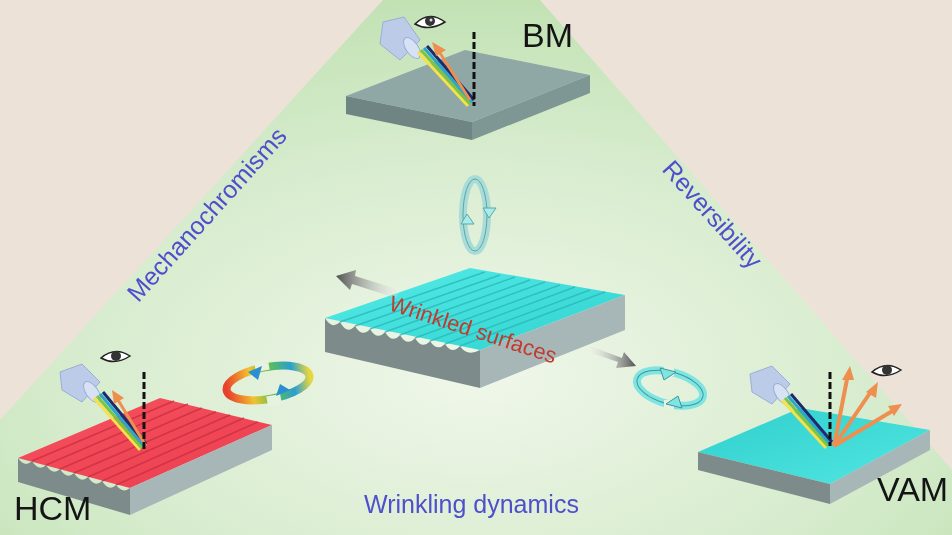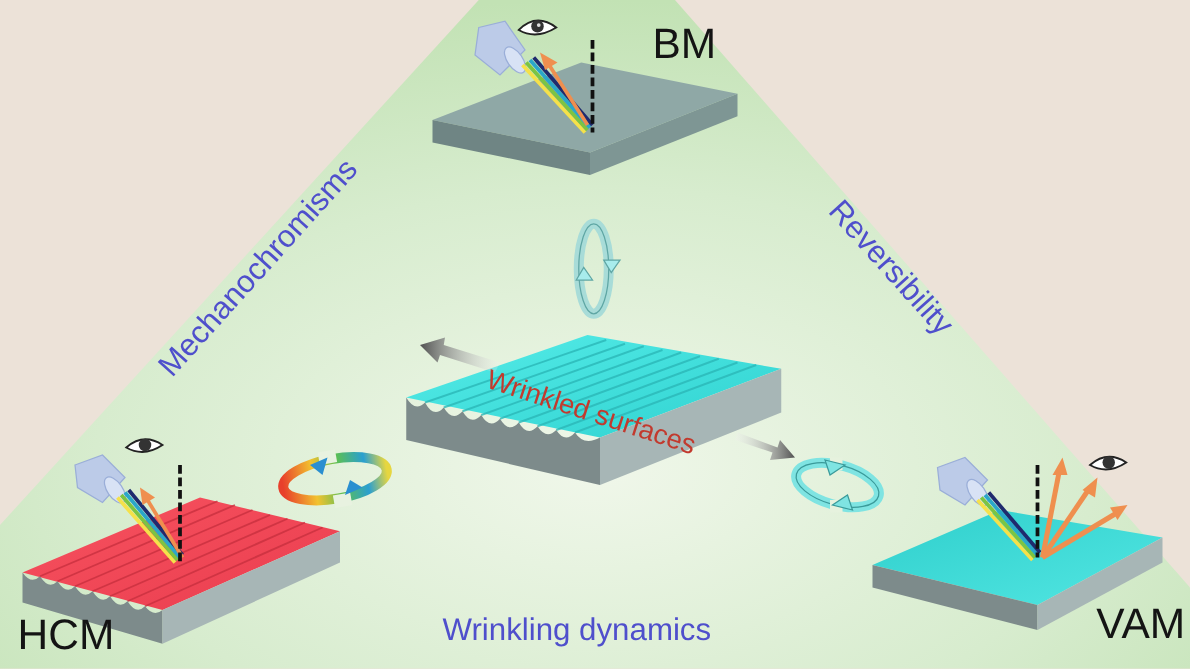--- a/index.html
+++ b/index.html
@@ -192,19 +192,19 @@
     <ellipse cx="670" cy="388" rx="34" ry="16" fill="none" stroke="#3a9a9a" stroke-width="1" transform="rotate(15 670 388)"></ellipse>
     <rect x="664" y="366" width="10" height="10" fill="#e6f2de"></rect>
     <rect x="664" y="400" width="10" height="10" fill="#e6f2de"></rect>
     <polygon points="660,368 676,372 664,380" fill="#7fe4e2" stroke="#3a9a9a"></polygon>
     <polygon points="682,408 666,404 678,396" fill="#7fe4e2" stroke="#3a9a9a"></polygon>
   </g>
 </svg>
 
 <div class="lbl corner" style="left:503px; top:16px;margin-left:19px;">BM</div>
 <div class="lbl corner" style="left:14px; top:489px;">HCM</div>
-<div class="lbl corner" style="left:877px; top:480px;">VAM</div>
+<div class="lbl corner" style="left:877px; top:470px;">VAM</div>
 
 <div class="lbl axis" style="left:95px; top:200px; transform: rotate(-48deg); transform-origin: center;">Mechanochromisms</div>
 <div class="lbl axis" style="left:645px; top:200px; transform: rotate(48deg); transform-origin: center;">Reversibility</div>
-<div class="lbl axis" style="left:354px; top:490px;">Wrinkling dynamics</div>
+<div class="lbl axis" style="left:364px; top:490px;">Wrinkling dynamics</div>
 
 <div class="lbl center-lbl" style="left:390px; top:290px; transform: rotate(18deg); transform-origin: left center;">Wrinkled surfaces</div>
 
 </body></html>

